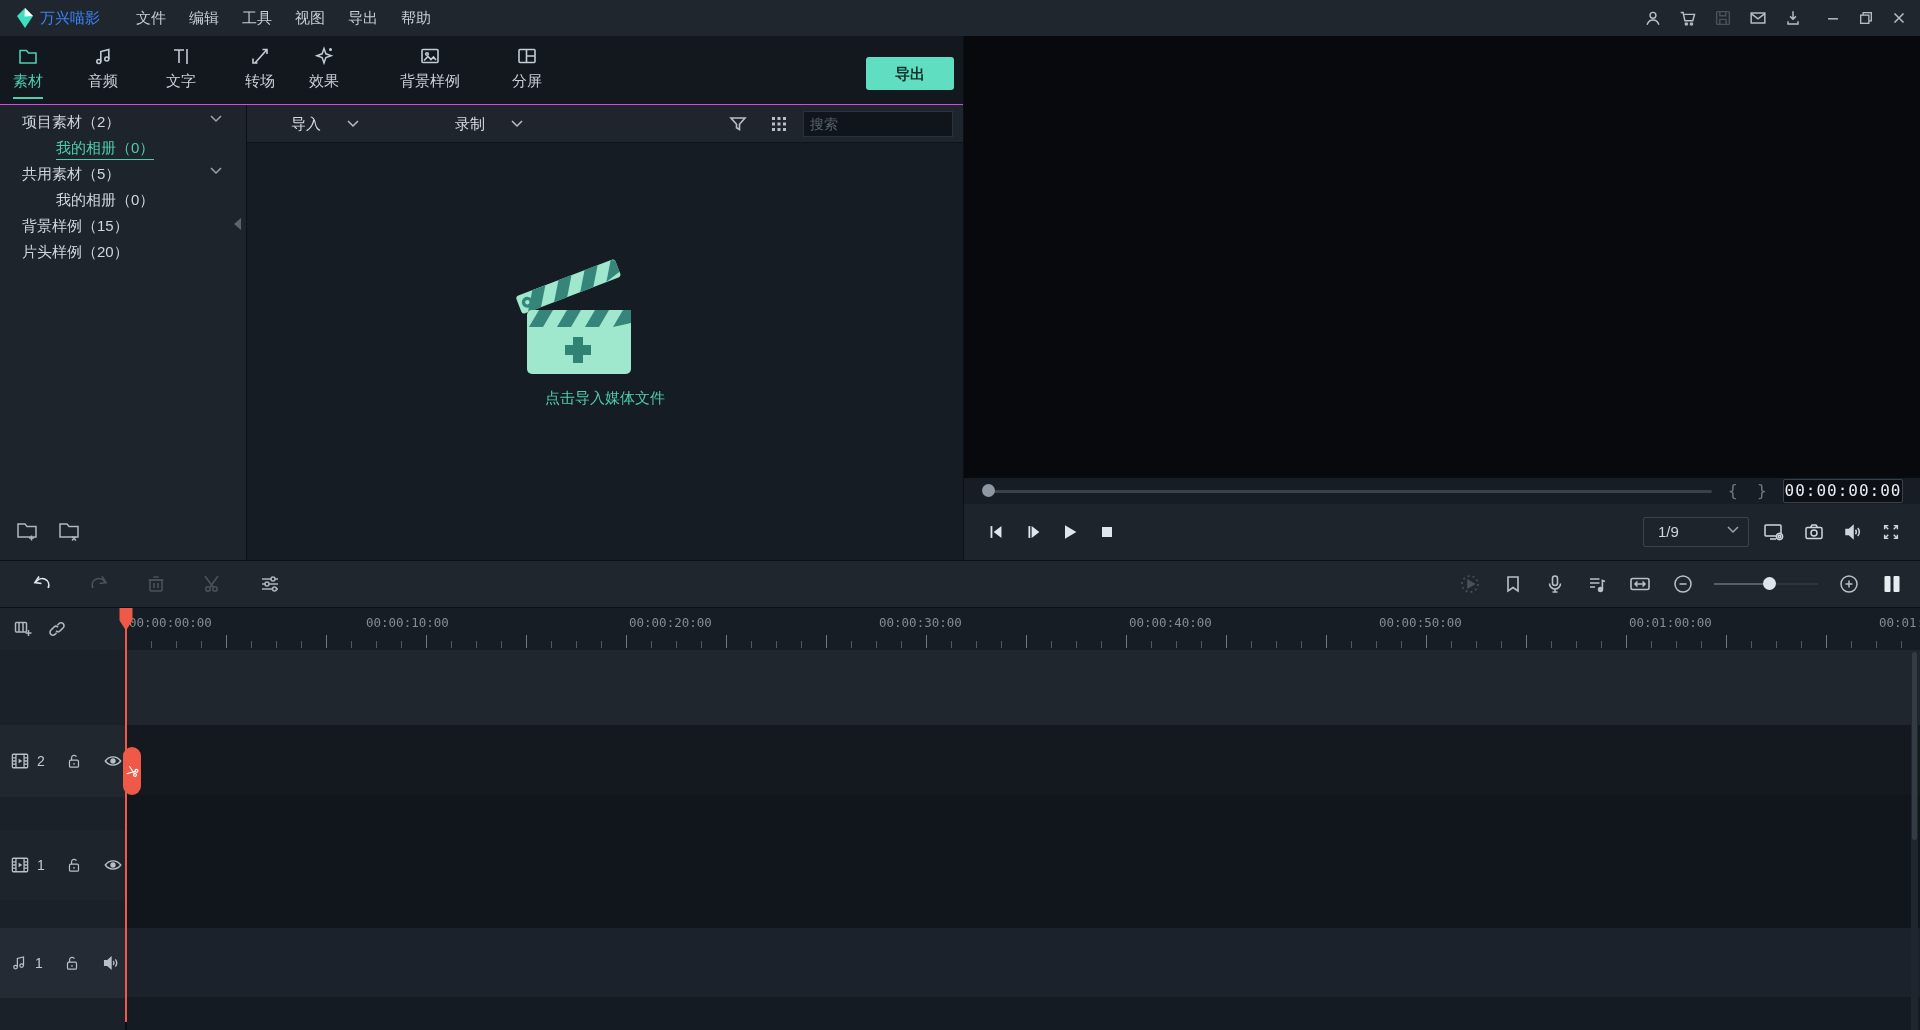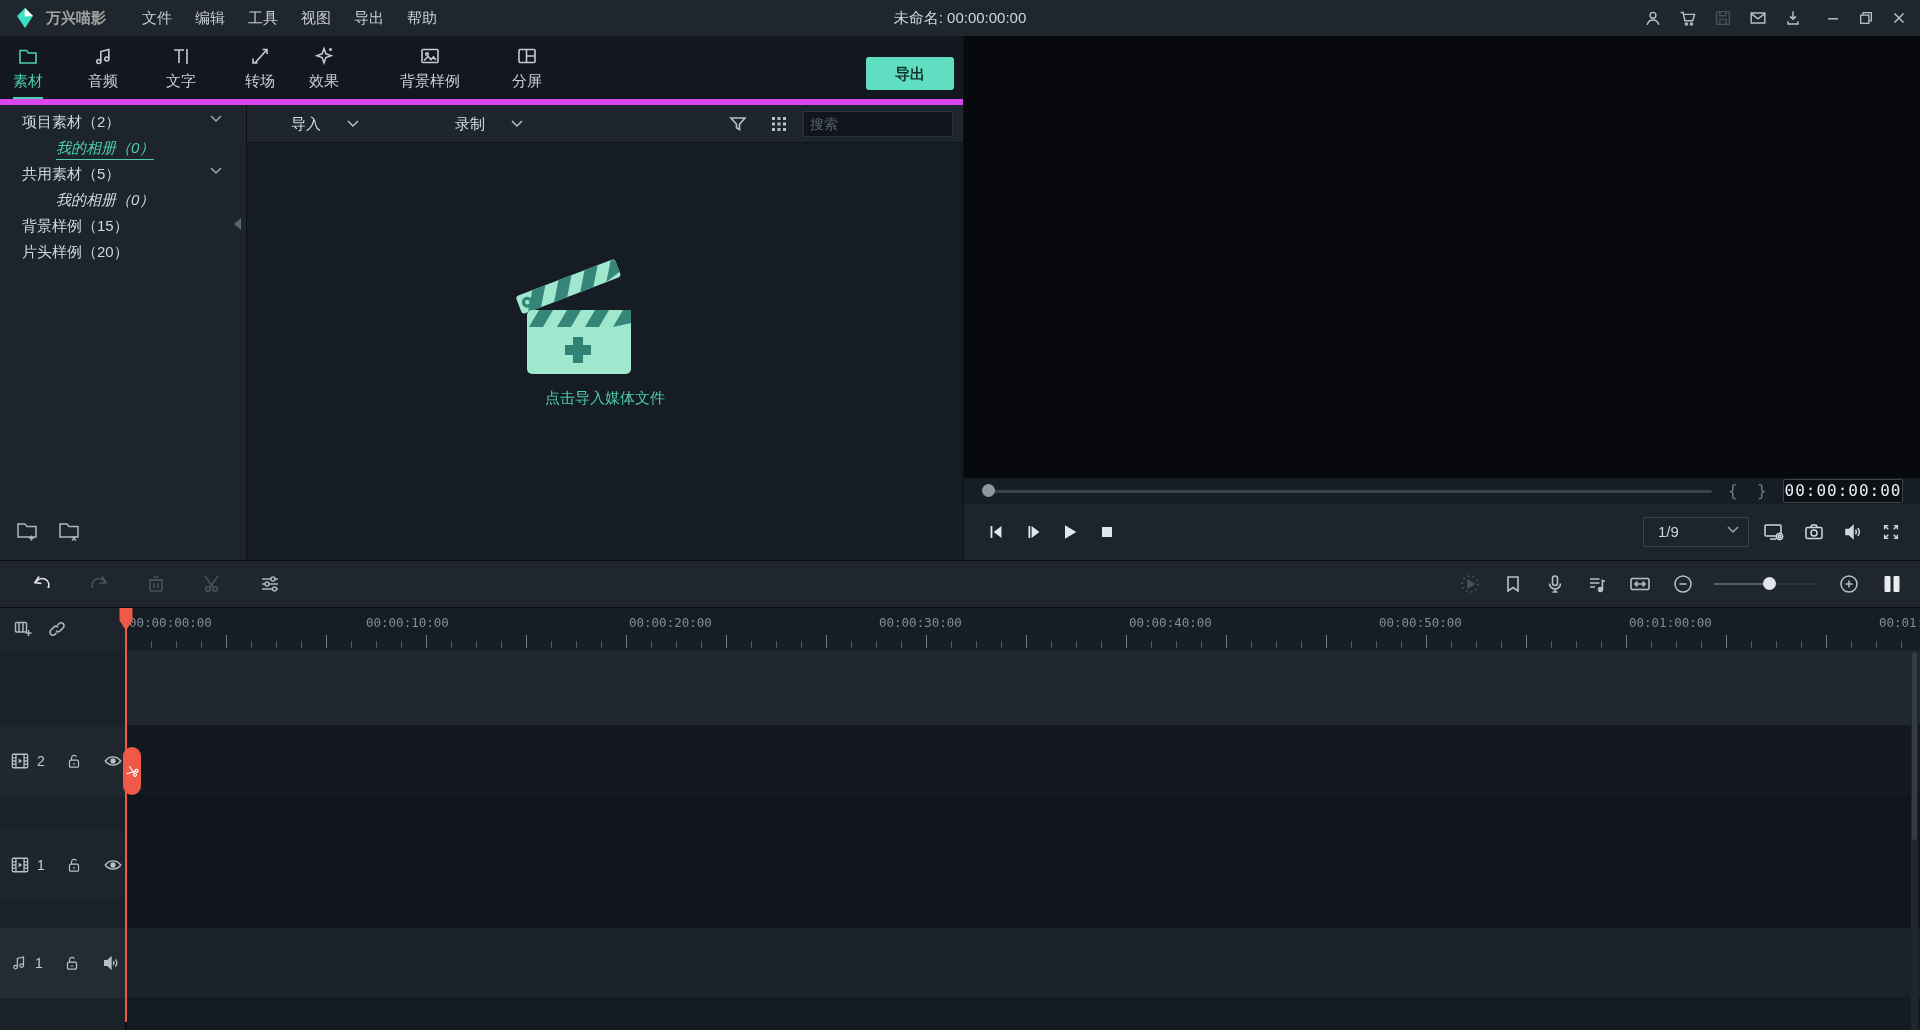--- a/index.html
+++ b/index.html
@@ -6,41 +6,41 @@
   html,body { background:#0d1117; }
   body { font-family:"Liberation Sans","DejaVu Sans",sans-serif; }
   .app { position:relative; width:1920px; height:1030px; background:#171d24; color:#d2d9df; overflow:hidden; font-size:15px; }
   svg { display:block; }
   .ic { color:#b7c0c8; }
   .dim { color:#49525b; }
 
   
   .titlebar { position:absolute; left:0; top:0; width:1920px; height:36px; background:#20262d; display:flex; align-items:center; z-index:5; }
   .logo { margin-left:14px; }
-  .appname { margin-left:10px; font-weight:bold; color:#a3a3a3; font-size:15px; }
+  .appname { margin-left:4px; font-weight:normal; color:#3b82f6; font-size:15px; }
   .menus { display:flex; gap:23px; margin-left:36px; }
   .menu-item { color:#c6cdd4; cursor:default; }
   .doc-title { position:absolute; left:0; right:0; text-align:center; color:#cfd6dd; pointer-events:none; }
   .tb-right { position:absolute; right:12px; top:0; height:36px; display:flex; align-items:center; gap:15px; }
   .winctl { margin-left:6px; }
 
   
-  .tabbar { position:absolute; left:0; top:36px; width:1920px; height:69px; background:#13181f; border-bottom:6px solid #d946ef; z-index:1; }
+  .tabbar { position:absolute; left:0; top:36px; width:1920px; height:69px; background:#13181f; border-bottom:1px solid #d946ef; z-index:1; }
   .tab { position:absolute; top:7px; width:80px; text-align:center; cursor:default; }
   .tab .ticon { display:flex; justify-content:center; height:26px; align-items:center; color:#c3cbd3; }
   .tab .tlabel { display:inline-block; margin-top:3px; font-size:15px; color:#c9d0d7; padding-bottom:6px; }
   .tab.active .ticon { color:#4ecdb0; }
   .tab.active .tlabel { color:#4ecdb0; border-bottom:2px solid #4ecdb0; }
   .export-btn { position:absolute; left:866px; top:21px; width:88px; height:33px; background:#5fdec2; color:#10302a; font-weight:bold; font-size:15px; border:none; border-radius:3px; text-align:center; line-height:33px; }
 
   
   .sidebar { position:absolute; left:0; top:105px; width:246px; height:455px; background:#1d242b; }
   .side-item { position:relative; height:26px; line-height:26px; color:#cfd6dd; font-size:15px; }
   .side-item.lvl0 { padding-left:22px; }
-  .side-item.lvl1 { padding-left:56px;font-style:italic; }
+  .side-item.lvl1 { padding-left:56px; }
   .side-item .lbl { display:inline-block; line-height:22px; }
   .side-item.selected .lbl { color:#4ecdb0; border-bottom:1px solid #4ecdb0; }
   .side-item .chev { position:absolute; right:24px; top:6px; color:#9aa4ad; }
   .side-list { padding-top:4px; }
   .folder-btns { position:absolute; left:0; top:412px; display:flex; gap:16px; padding-left:14px; color:#aeb7c0; }
   .collapse-handle { position:absolute; left:234px; top:218px; width:0; height:0; border-top:6px solid transparent; border-bottom:6px solid transparent; border-right:7px solid #5a646e; }
   .vdivider { position:absolute; left:246px; top:105px; width:1px; height:455px; background:#0b1015; }
 
   
   .media { position:absolute; left:247px; top:105px; width:716px; height:455px; background:#161c23; }
@@ -112,21 +112,20 @@
     </span>
     <span class="appname">万兴喵影</span>
     <nav class="menus">
       <span class="menu-item">文件</span>
       <span class="menu-item">编辑</span>
       <span class="menu-item">工具</span>
       <span class="menu-item">视图</span>
       <span class="menu-item">导出</span>
       <span class="menu-item">帮助</span>
     </nav>
-    <div class="doc-title">未命名: 00:00:00:00</div>
     <div class="tb-right">
       <span class="ic">
           <svg width="20" height="20" viewBox="0 0 22 22" fill="none" stroke="currentColor" stroke-width="1.6">
             <circle cx="11" cy="8" r="3.2"></circle>
             <path d="M4.5 18.5c1.2-3.6 3.8-5.2 6.5-5.2s5.3 1.6 6.5 5.2"></path>
           </svg>
         </span>
       <span class="ic">
           <svg width="20" height="20" viewBox="0 0 22 22" fill="none" stroke="currentColor" stroke-width="1.6">
             <path d="M3 5h2.6l2 9h8.6l2-7H7"></path>

